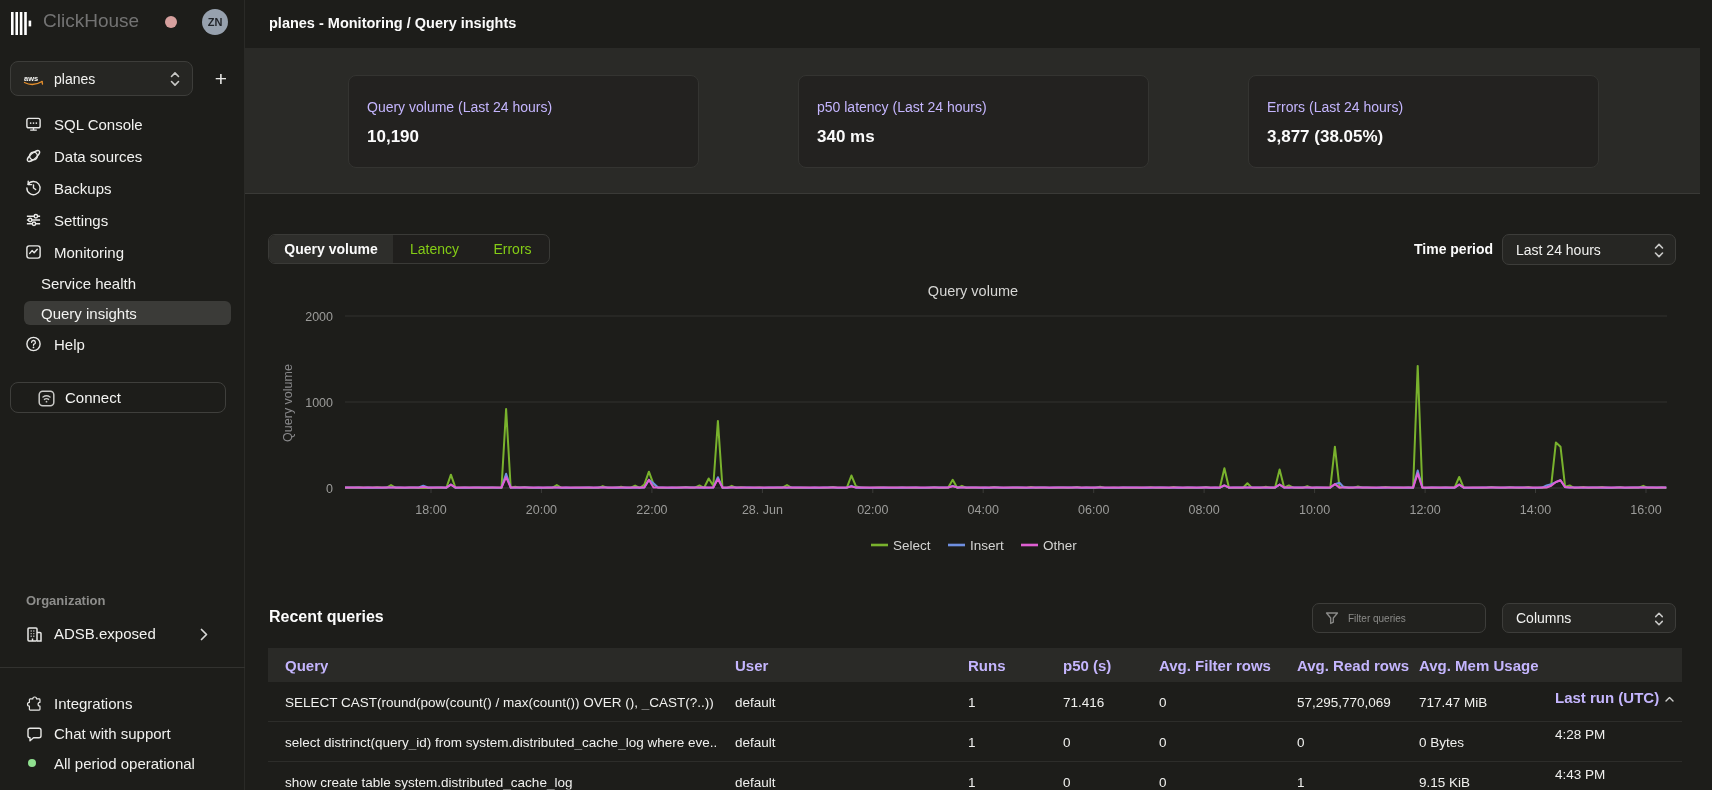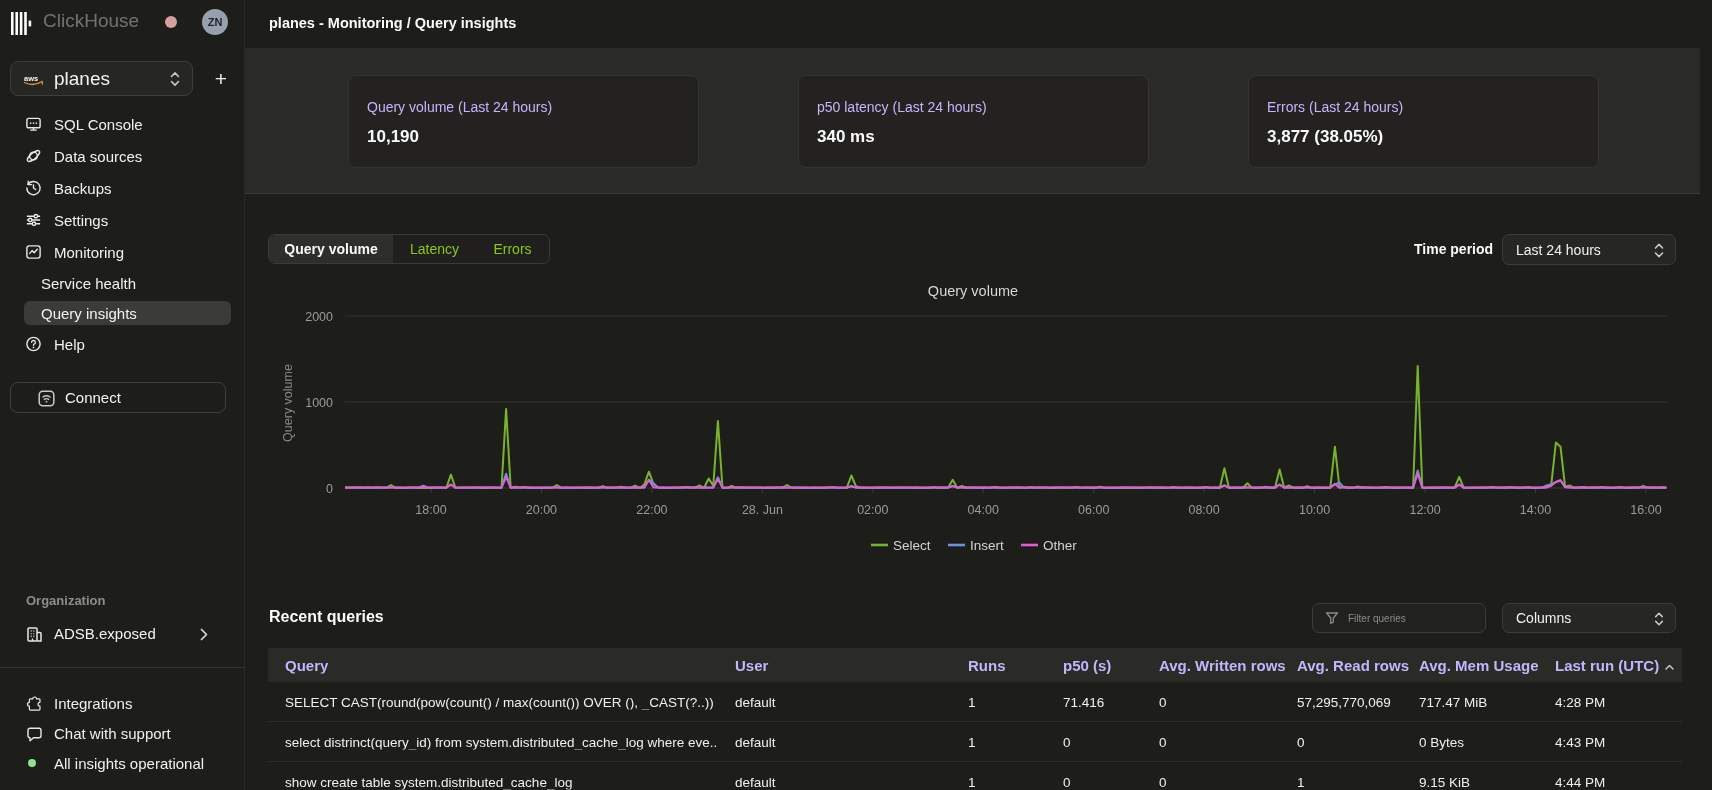--- a/index.html
+++ b/index.html
@@ -7,21 +7,21 @@
 .abs { position:absolute; }
 
 
 #sidebar { position:absolute; left:0; top:0; width:245px; height:790px; background:#1d1d1a; border-right:1px solid #2a2a27; z-index:5; }
 .logo-bars { position:absolute; left:11px; top:12px; }
 .ch-name { position:absolute; left:43px; top:10px; font-size:19px; font-weight:500; color:#737373; letter-spacing:0px; }
 .dot-pink { position:absolute; left:165px; top:16px; width:12px; height:12px; border-radius:50%; background:#d6a09e; }
 .avatar { position:absolute; left:202px; top:9px; width:26px; height:26px; border-radius:50%; background:#97a1ae; color:#22252a; font-size:11px; font-weight:700; display:flex; align-items:center; justify-content:center; }
 .svc-select { position:absolute; left:10px; top:61px; width:183px; height:35px; background:#262623; border:1px solid #3d3d3a; border-radius:8px; display:flex; align-items:center; }
 .svc-select .aws { margin-left:12px; width:22px; position:relative; top:1px; }
-.svc-select .nm { margin-left:9px; font-size:19px; color:#f2f2f0; }
+.svc-select .nm { margin-left:9px; font-size:14px; color:#f2f2f0; }
 .updn { position:absolute; right:12px; top:8px; }
 .plus { position:absolute; left:207px; top:61px; width:28px; height:35px; display:flex; align-items:center; justify-content:center; font-size:21px; font-weight:300; color:#e8e8e6; }
 .nav { position:absolute; left:0; top:108px; width:245px; }
 .nav-item { position:relative; height:32px; display:flex; align-items:center; font-size:15px; color:#f2f2f0; }
 .nav-item .ic { position:absolute; left:25px; width:17px; height:17px; display:flex; align-items:center; justify-content:center; }
 .nav-item .tx { position:absolute; left:54px; }
 .nav-sub .tx { left:41px; } .nav-sub { height:30px; }
 .nav-active { position:absolute; left:24px; right:14px; top:3px; bottom:3px; background:#3b3b38; border-radius:6px; }
 .connect { position:absolute; left:10px; top:382px; width:216px; height:31px; border:1px solid #3f3f3c; border-radius:8px; display:flex; align-items:center; font-size:15px; font-weight:500; color:#f5f5f3; }
 .connect .ic { position:absolute; left:27px; top:7px; }
@@ -52,21 +52,21 @@
 .dd { position:absolute; background:#262623; border:1px solid #3d3d3a; border-radius:7px; font-size:14px; color:#f2f2f0; display:flex; align-items:center; }
 .dd .cv { position:absolute; right:11px; top:7px; }
 
 
 .rq-title { position:absolute; left:269px; top:608px; font-size:16px; font-weight:700; color:#fbfbfb; }
 .filter { position:absolute; left:1312px; top:603px; width:174px; height:30px; border:1px solid #3d3d3a; border-radius:7px; background:#21211e; display:flex; align-items:center; font-size:10px; color:#8b8b89; }
 .table { position:absolute; left:268px; top:648px; width:1414px; }
 .thead { position:relative; height:34px; background:#2a2a27; font-size:15px; font-weight:700; color:#c4b5fd; }
 .trow { position:relative; height:40px; border-bottom:1px solid #2d2d2a; font-size:13.5px; color:#f0f0ee; }
 .tc { position:absolute; top:50%; transform:translateY(-50%); white-space:nowrap; }
-.c0{left:17px; max-width:432px; overflow:hidden;} .c1{left:467px;} .c2{left:700px;} .c3{left:795px;} .c4{left:891px;} .c5{left:1029px;} .c6{left:1151px;} .c7{left:1287px;}
+.c0{left:17px; max-width:432px; overflow:hidden;} .c1{left:467px;} .c2{left:700px;} .c3{left:795px;} .c4{left:891px;} .c5{left:1029px;} .c6{left:1151px;} .c7{left:1287px;margin-top:32px;}
 </style>
 </head>
 <body>
 
 <div id="topbar">
     <div class="title">planes - Monitoring / Query insights</div>
   </div>
 <div id="band">
   <div class="card" style="left:103px;">
       <div class="lb">Query volume (Last 24 hours)</div>
@@ -154,21 +154,21 @@
       <path d="M1.5 11 L5 14.6 L8.5 11" fill="none" stroke="#c9c9c7" stroke-width="1.6" stroke-linecap="round" stroke-linejoin="round"></path>
     </svg>
 </div>
 
 <div class="table">
   <div class="thead">
     <span class="tc c0">Query</span>
       <span class="tc c1">User</span>
       <span class="tc c2">Runs</span>
       <span class="tc c3">p50 (s)</span>
-      <span class="tc c4">Avg. Written rows</span>
+      <span class="tc c4">Avg. Filter rows</span>
       <span class="tc c5">Avg. Read rows</span>
       <span class="tc c6">Avg. Mem Usage</span>
       <span class="tc c7">Last run (UTC) <svg width="9" height="6" viewBox="0 0 9 6" style="margin-left:2px;">
           <path d="M1 4.5 L4.5 1 L8 4.5" fill="none" stroke="#d0d0ce" stroke-width="1.4" stroke-linecap="round" stroke-linejoin="round"></path>
         </svg></span>
   </div>
   <div class="trow">
     <span class="tc c0">SELECT CAST(round(pow(count() / max(count()) OVER (), _CAST(?..)) * ...</span>
       <span class="tc c1">default</span>
       <span class="tc c2">1</span>
@@ -328,15 +328,15 @@
     <span class="tx">Integrations</span>
   </div>
   <div class="bot-item" style="top:719px;">
     <svg class="ic" width="17" height="17" viewBox="0 0 17 17">
         <path d="M2 4.2 a2 2 0 0 1 2-2 h9 a2 2 0 0 1 2 2 v5.6 a2 2 0 0 1 -2 2 H7.5 L4 14.8 v-3 H4 a2 2 0 0 1 -2-2 z" fill="none" stroke="#e8e8e6" stroke-width="1.4" stroke-linejoin="round"></path>
       </svg>
     <span class="tx">Chat with support</span>
   </div>
   <div class="bot-item" style="top:749px;">
     <span style="position:absolute; left:28px; top:10px; width:8px; height:8px; border-radius:50%; background:#8fe08f;"></span>
-    <span class="tx">All insights operational</span>
+    <span class="tx">All period operational</span>
   </div>
 </div>
 
 </body></html>

